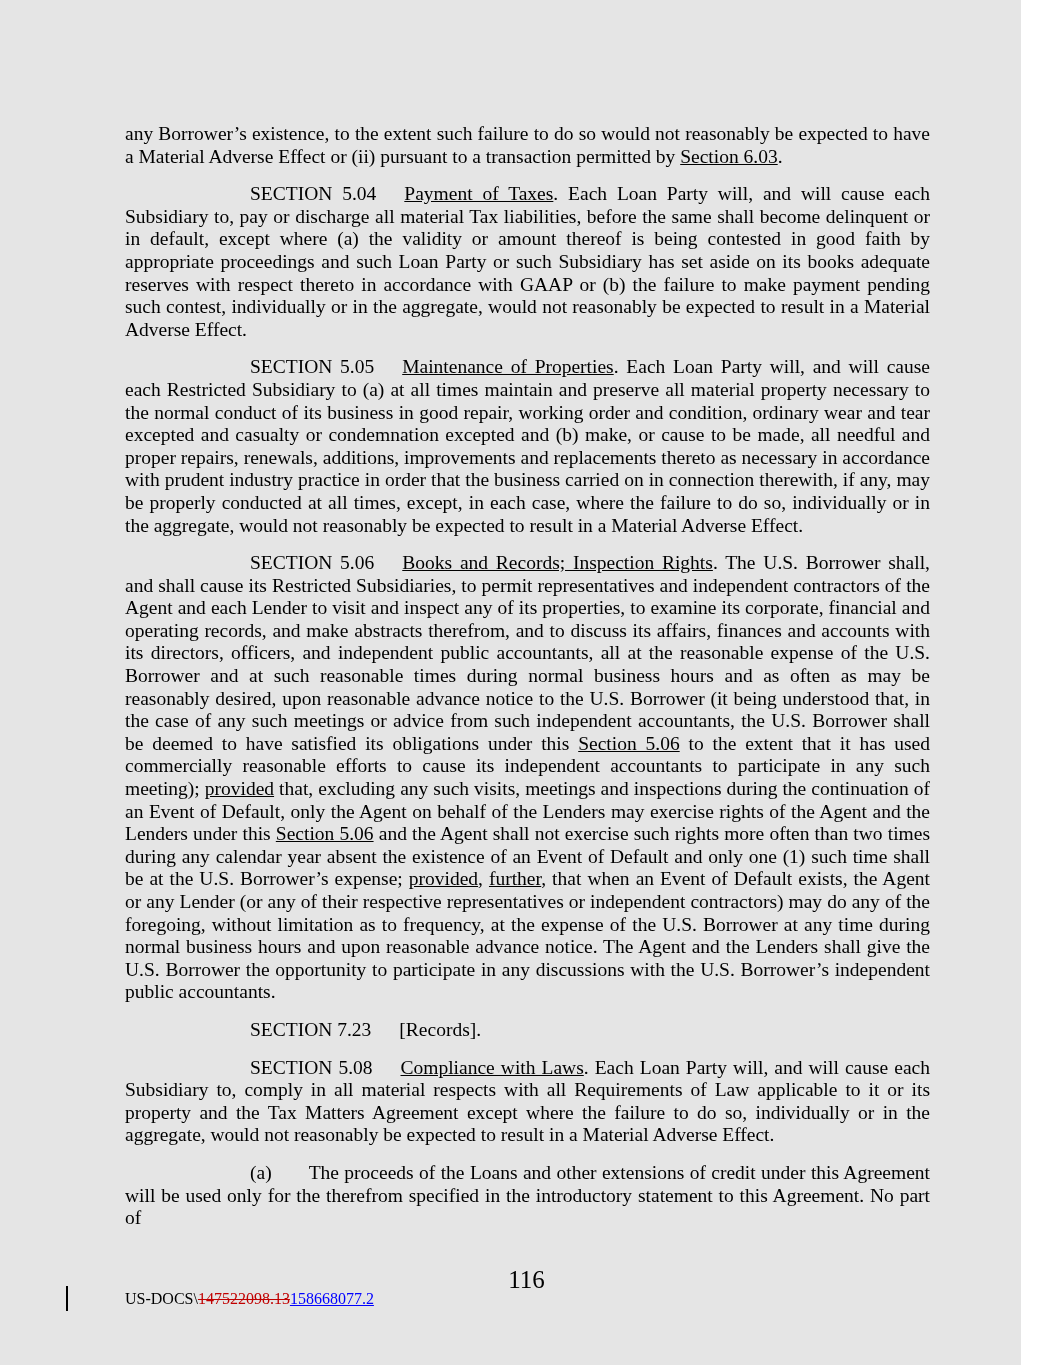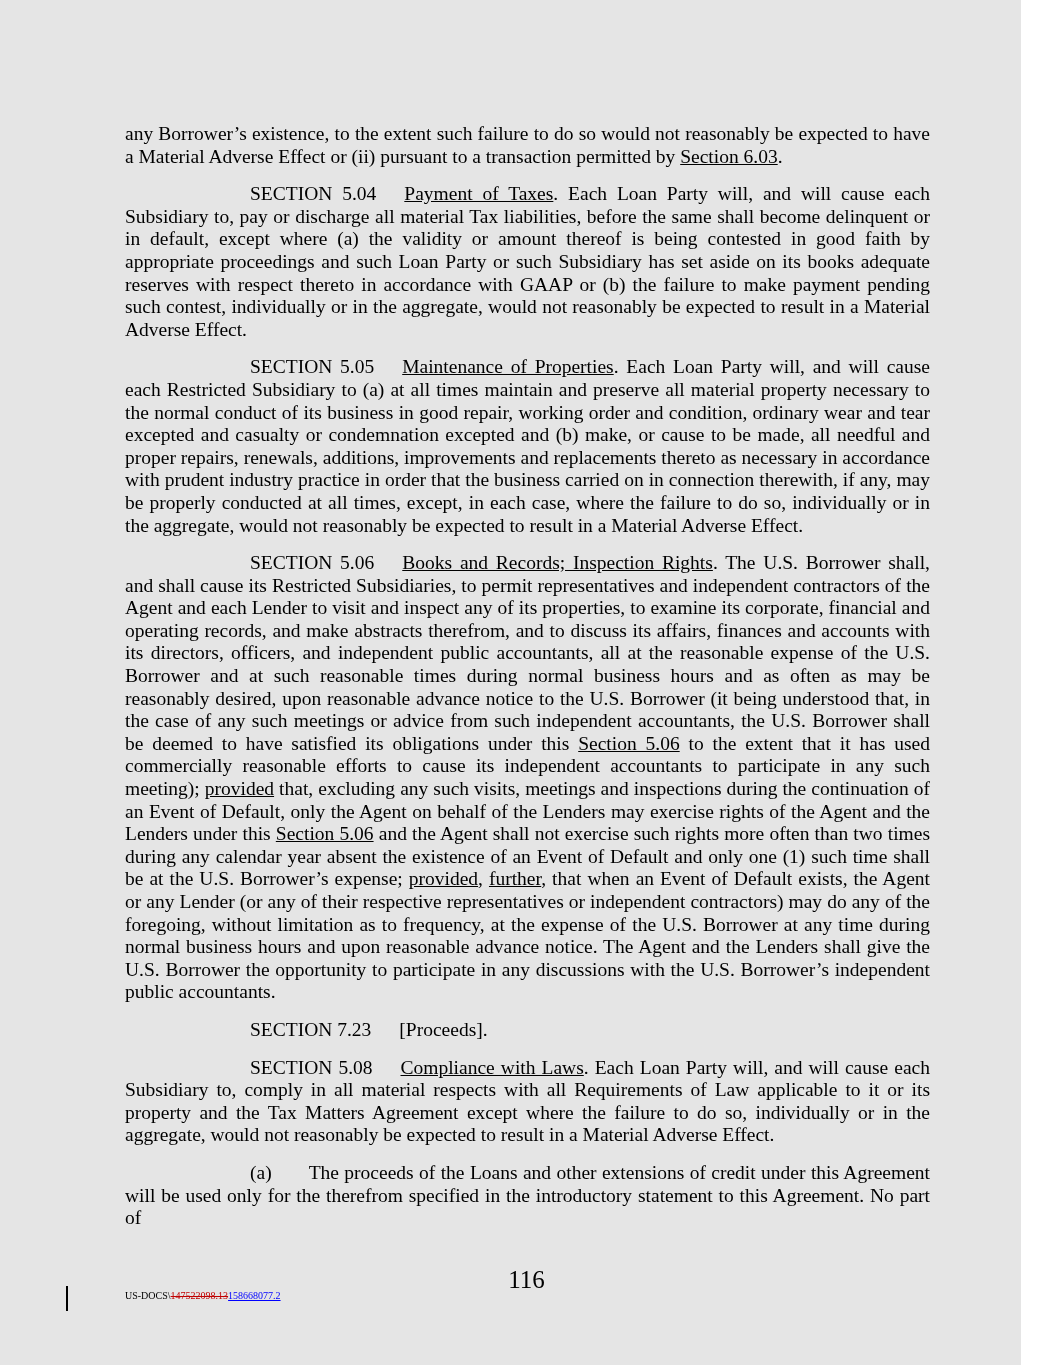--- a/index.html
+++ b/index.html
@@ -47,21 +47,21 @@
     left: 16px;
     top: 1266px;
     width: 100%;
     text-align: center;
     font-size: 25px;
   }
   .footer-line {
     position: absolute;
     left: 125px;
     top: 1290px;
-    font-size: 10px;
+    font-size: 16px;
     white-space: nowrap;
   }
   .del {
     color: var(--del, #c00000);
     text-decoration: line-through;
   }
   .ins {
     color: var(--ins, #0000ff);
     text-decoration: underline;
   }
@@ -76,21 +76,21 @@
 </style>
 </head>
 <body>
 
 <div class="page">
   <div class="content" id="doc-body">
       <p class="para"><span>any Borrower’s existence, to the extent such failure to do so would not reasonably be expected to have a Material Adverse Effect or (ii) pursuant to a transaction permitted by </span><span class="u">Section 6.03</span><span>.</span></p>
       <p class="para indent"><span>SECTION 5.04</span><span class="tab" style="width: 28px;"></span><span class="u">Payment of Taxes</span><span>. Each Loan Party will, and will cause each Subsidiary to, pay or discharge all material Tax liabilities, before the same shall become delinquent or in default, except where (a) the validity or amount thereof is being contested in good faith by appropriate proceedings and such Loan Party or such Subsidiary has set aside on its books adequate reserves with respect thereto in accordance with GAAP or (b) the failure to make payment pending such contest, individually or in the aggregate, would not reasonably be expected to result in a Material Adverse Effect.</span></p>
       <p class="para indent"><span>SECTION 5.05</span><span class="tab" style="width: 28px;"></span><span class="u">Maintenance of Properties</span><span>. Each Loan Party will, and will cause each Restricted Subsidiary to (a) at all times maintain and preserve all material property necessary to the normal conduct of its business in good repair, working order and condition, ordinary wear and tear excepted and casualty or condemnation excepted and (b) make, or cause to be made, all needful and proper repairs, renewals, additions, improvements and replacements thereto as necessary in accordance with prudent industry practice in order that the business carried on in connection therewith, if any, may be properly conducted at all times, except, in each case, where the failure to do so, individually or in the aggregate, would not reasonably be expected to result in a Material Adverse Effect.</span></p>
       <p class="para indent"><span>SECTION 5.06</span><span class="tab" style="width: 28px;"></span><span class="u">Books and Records; Inspection Rights</span><span>. The U.S. Borrower shall, and shall cause its Restricted Subsidiaries, to permit representatives and independent contractors of the Agent and each Lender to visit and inspect any of its properties, to examine its corporate, financial and operating records, and make abstracts therefrom, and to discuss its affairs, finances and accounts with its directors, officers, and independent public accountants, all at the reasonable expense of the U.S. Borrower and at such reasonable times during normal business hours and as often as may be reasonably desired, upon reasonable advance notice to the U.S. Borrower (it being understood that, in the case of any such meetings or advice from such independent accountants, the U.S. Borrower shall be deemed to have satisfied its obligations under this </span><span class="u">Section 5.06</span><span> to the extent that it has used commercially reasonable efforts to cause its independent accountants to participate in any such meeting); </span><span class="u">provided</span><span> that, excluding any such visits, meetings and inspections during the continuation of an Event of Default, only the Agent on behalf of the Lenders may exercise rights of the Agent and the Lenders under this </span><span class="u">Section 5.06</span><span> and the Agent shall not exercise such rights more often than two times during any calendar year absent the existence of an Event of Default and only one (1) such time shall be at the U.S. Borrower’s expense; </span><span class="u">provided</span><span>, </span><span class="u">further</span><span>, that when an Event of Default exists, the Agent or any Lender (or any of their respective representatives or independent contractors) may do any of the foregoing, without limitation as to frequency, at the expense of the U.S. Borrower at any time during normal business hours and upon reasonable advance notice. The Agent and the Lenders shall give the U.S. Borrower the opportunity to participate in any discussions with the U.S. Borrower’s independent public accountants.</span></p>
-      <p class="para indent"><span>SECTION 7.23</span><span class="tab" style="width: 28px;"></span><span>[Proceeds].</span></p>
+      <p class="para indent"><span>SECTION 7.23</span><span class="tab" style="width: 28px;"></span><span>[Records].</span></p>
       <p class="para indent"><span>SECTION 5.08</span><span class="tab" style="width: 28px;"></span><span class="u">Compliance with Laws</span><span>. Each Loan Party will, and will cause each Subsidiary to, comply in all material respects with all Requirements of Law applicable to it or its property and the Tax Matters Agreement except where the failure to do so, individually or in the aggregate, would not reasonably be expected to result in a Material Adverse Effect.</span></p>
       <p class="para indent jlast"><span>(a)</span><span class="tab" style="width: 37px;"></span><span>The proceeds of the Loans and other extensions of credit under this Agreement will be used only for the therefrom specified in the introductory statement to this Agreement. No part of</span></p>
     </div>
 
   <div class="page-number">116</div>
 
   <div class="changebar"></div>
 
   <div class="footer-line"><span>US-DOCS\</span><span class="del">147522098.13</span><span class="ins">158668077.2</span></div>
 </div>

